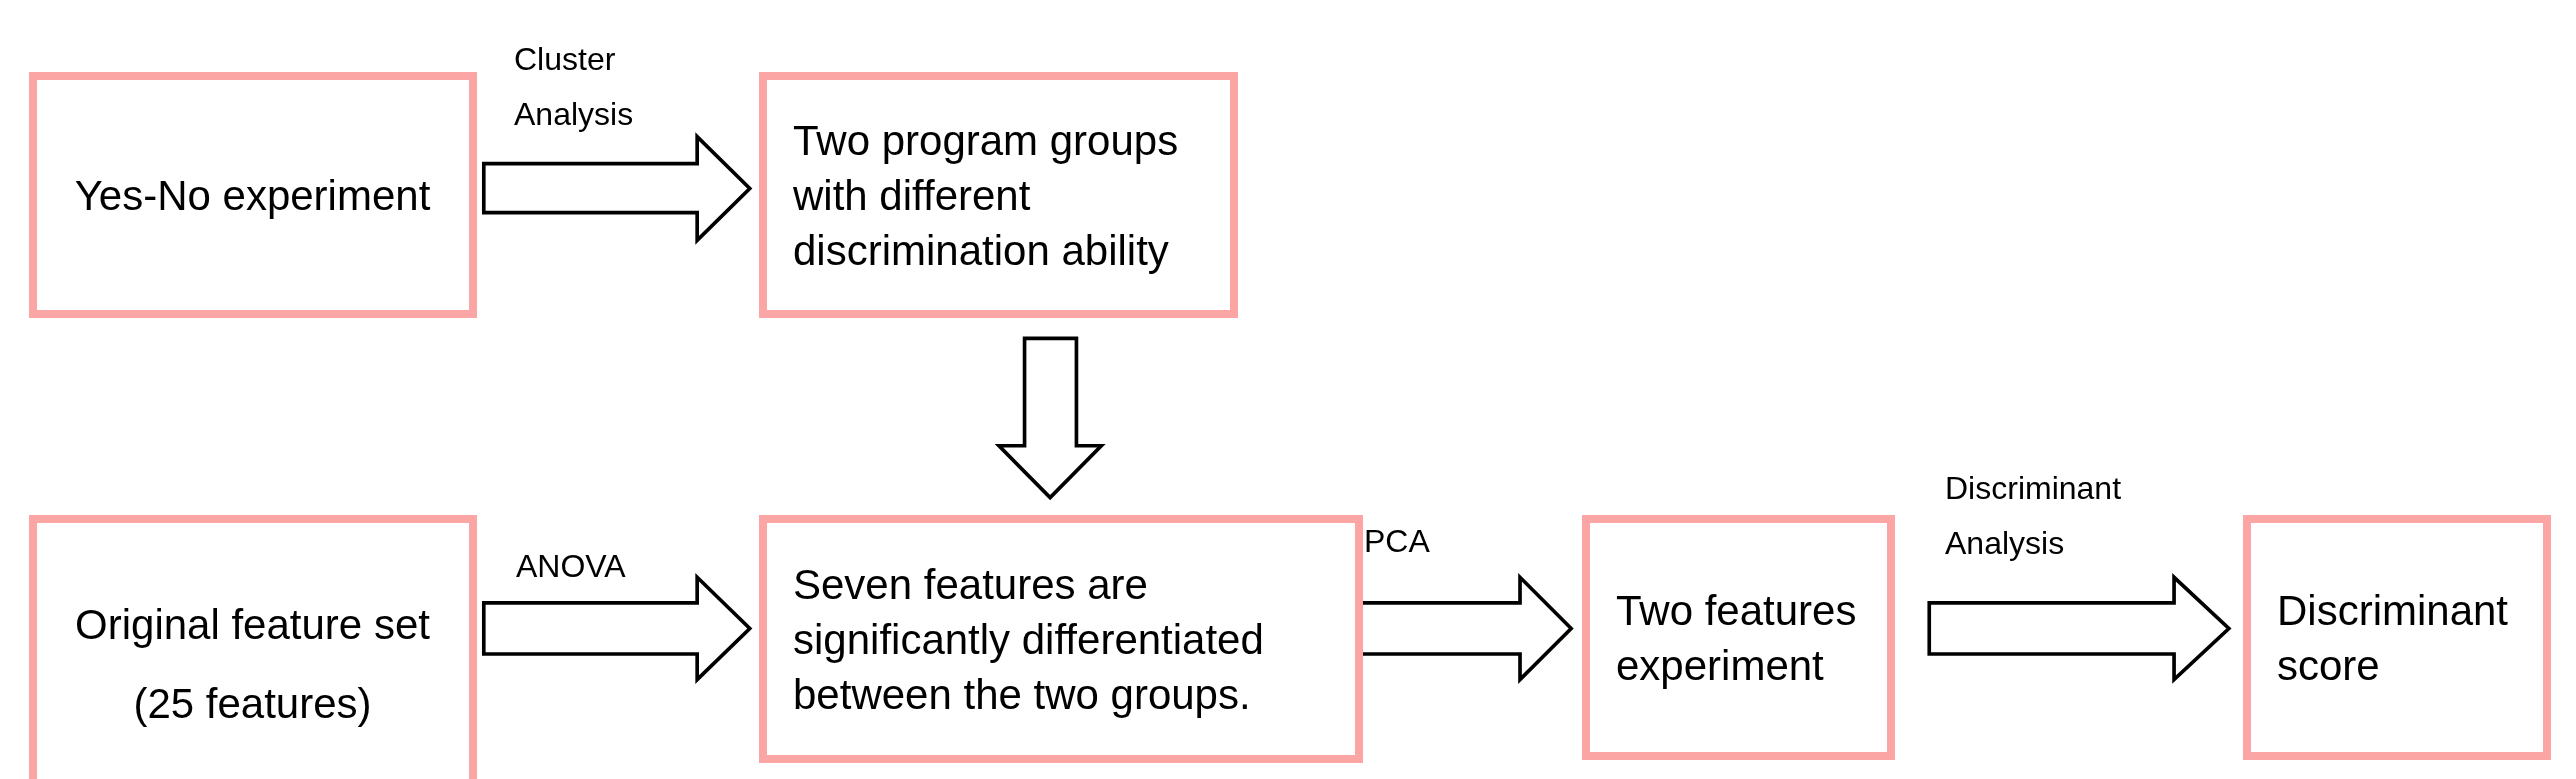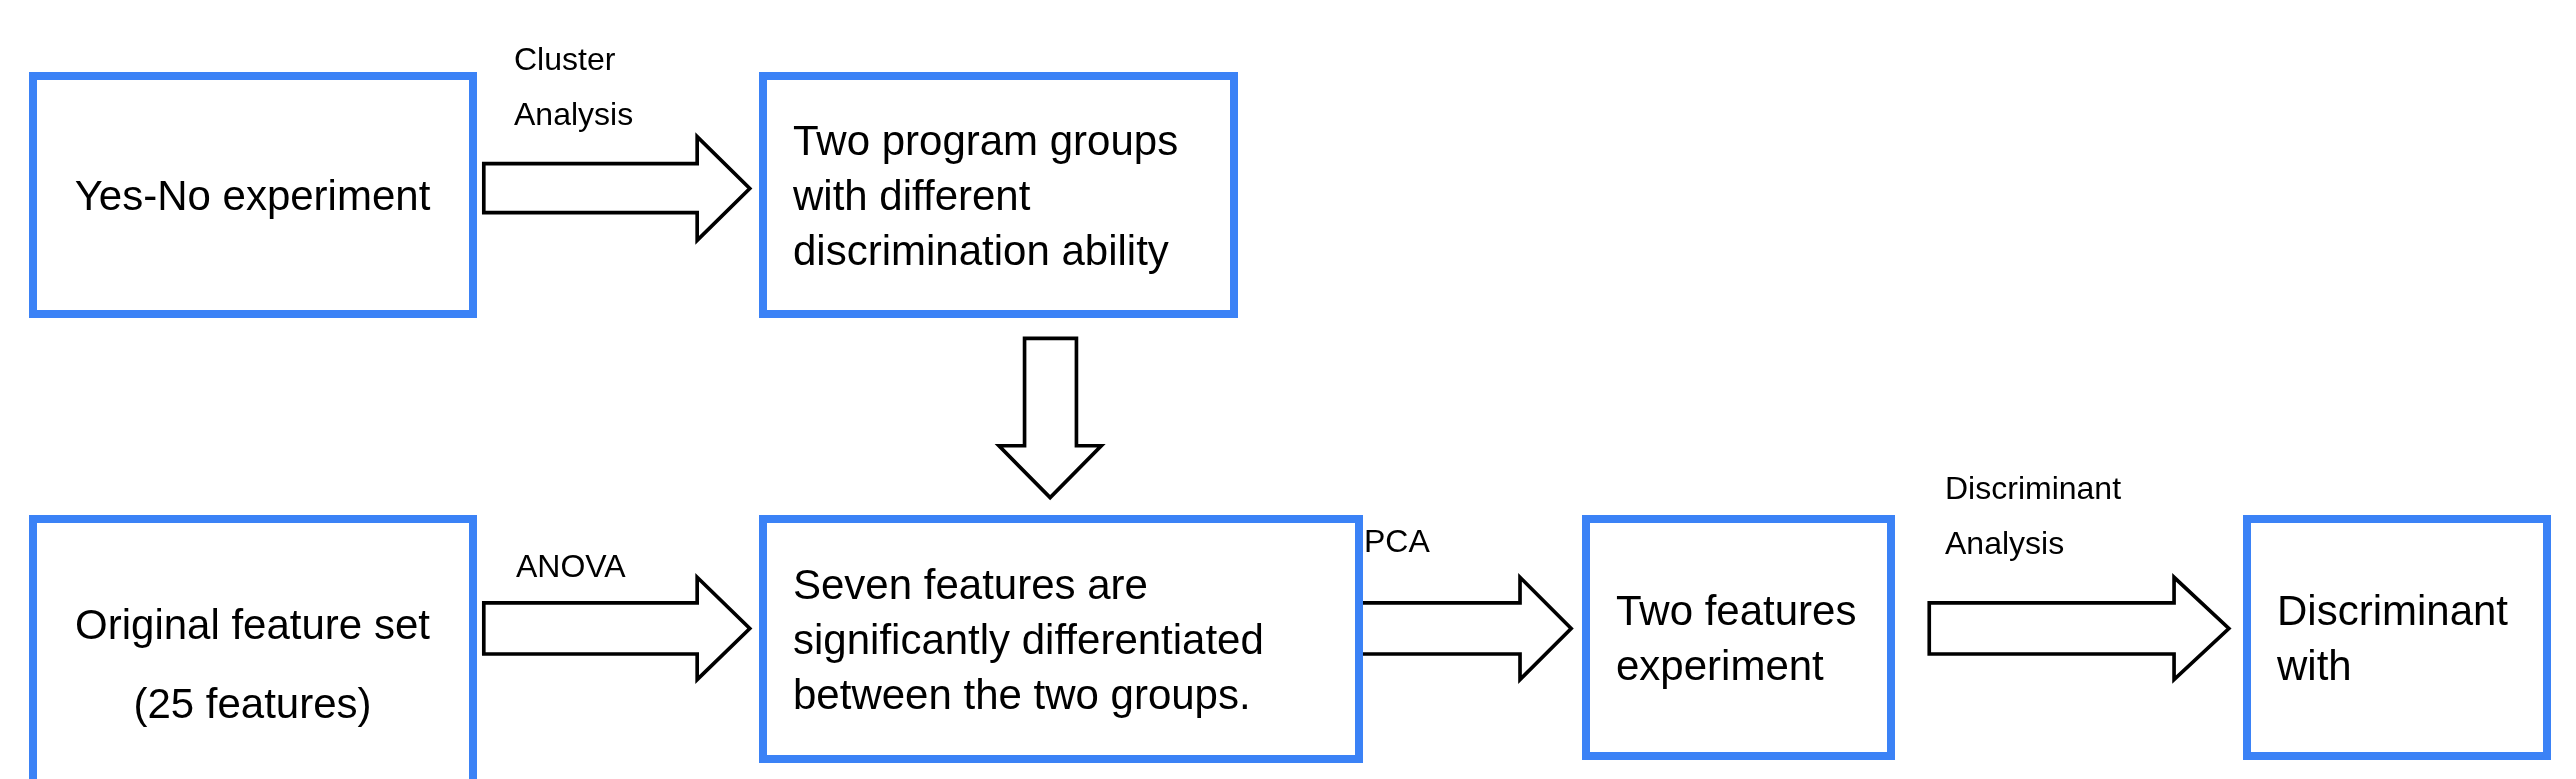--- a/index.html
+++ b/index.html
@@ -2,21 +2,21 @@
 <html style="font-size:11.7px"><head>
 <meta charset="utf-8">
 <style>
   html,body{margin:0;padding:0;background:#ffffff;}
   .canvas{
     position:relative;width:2576px;height:779px;background:#ffffff;
     font-family:"Liberation Sans",sans-serif;color:#000000;overflow:hidden;
   }
   .box{
     position:absolute;box-sizing:border-box;background:#ffffff;
-    border:8px solid #3b82f6;
+    border:8px solid #fca5a5;
     display:flex;flex-direction:column;justify-content:center;
     font-size:42px;line-height:55px;
   }
   .box .line{display:block;white-space:nowrap;}
   .box.left-align{align-items:flex-start;text-align:left;padding-left:26px;padding-right:5.8px;}
   .box.center-align{align-items:center;text-align:center;}
   .box .gap-line{margin-top:23.4px;}
   .arrow-label{
     position:absolute;font-size:32px;line-height:55px;white-space:nowrap;text-align:left;
   }
@@ -75,17 +75,17 @@
     <span class="line">experiment</span>
   </div>
 
   <div class="arrow-label" style="left:1945px;top:461px;">
     <span class="line" style="display:block">Discriminant</span>
     <span class="line" style="display:block">Analysis</span>
   </div>
 
   <div class="box left-align" style="left:2243px;top:515px;width:308px;height:245px;">
     <span class="line">Discriminant</span>
-    <span class="line">with</span>
+    <span class="line">score</span>
   </div>
 
 </div>
 
 
 </body></html>

